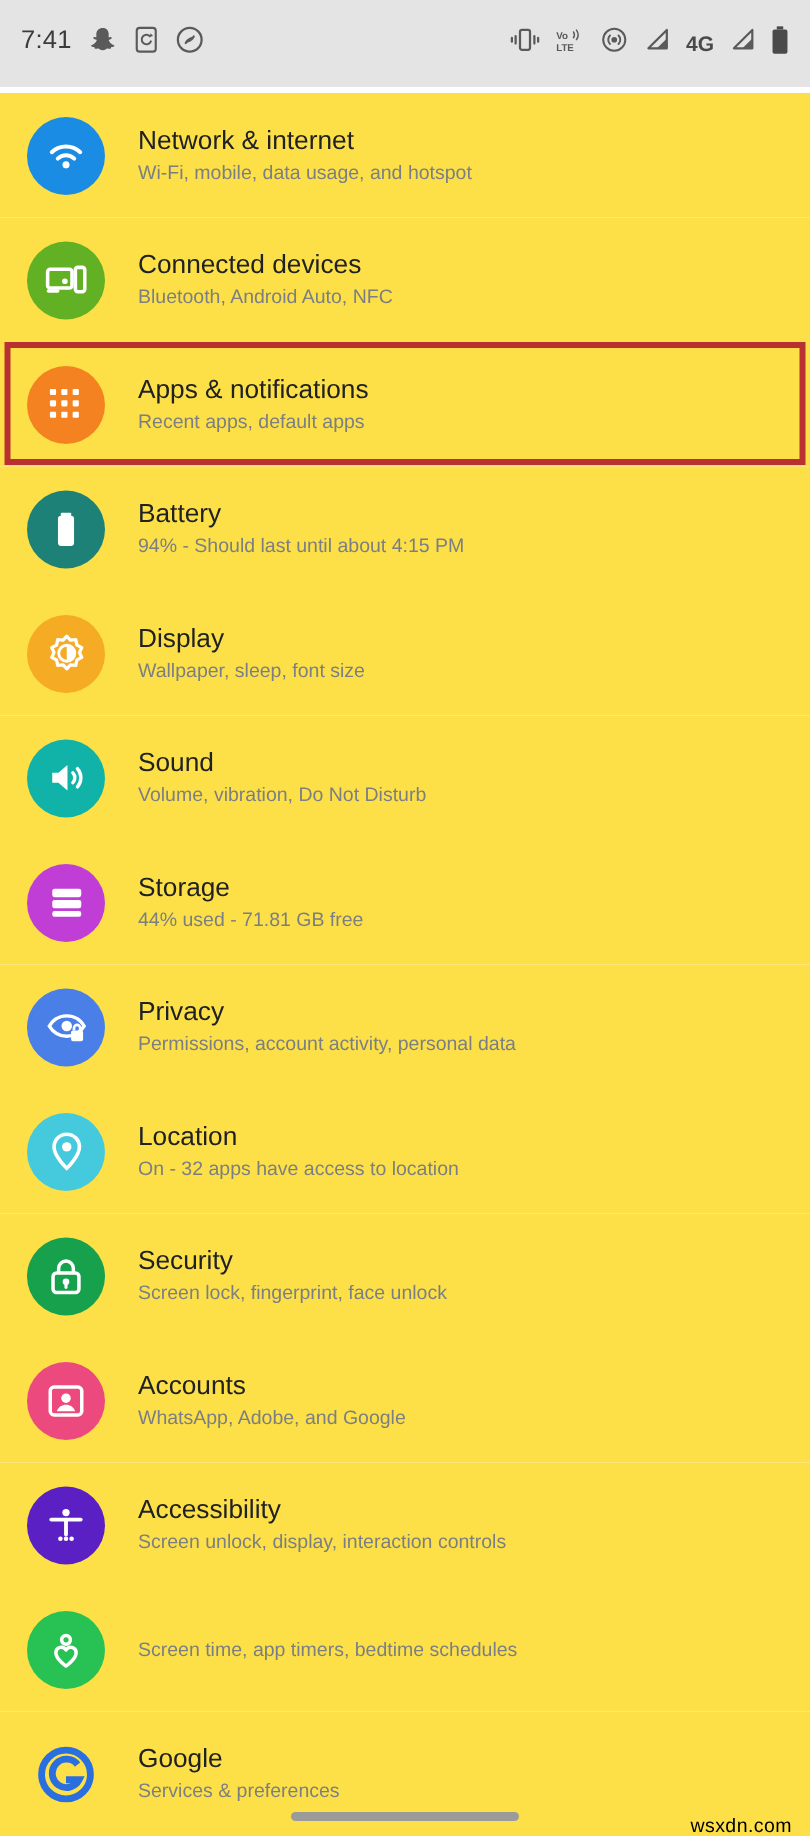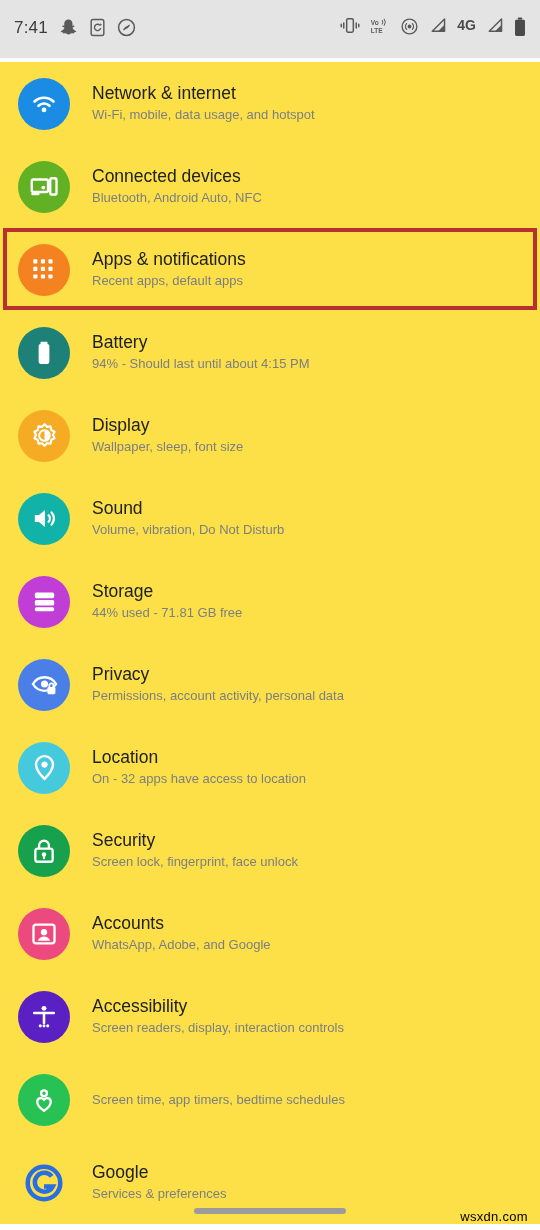--- a/index.html
+++ b/index.html
@@ -14,21 +14,21 @@
   
   .status-bar{
     height:58px;
     background:#e4e4e4;
     display:flex;
     align-items:center;
     padding:0 14px;
     position:relative;
   }
   .status-left{ display:flex; align-items:flex-start; gap:11px; }
-  .status-right{ display:flex; gap:10px; margin-left:auto; }
+  .status-right{ display:flex; align-items:center; gap:10px; margin-left:auto; }
   .clock{ font-size:17px; color:#3b3b3b; letter-spacing:.2px; }
   .sicon{ display:block; }
 
   
   .settings-list{ padding-top:4px; }
   .row{
     display:flex;
     align-items:center;
     height:83px;
     padding:0 16px 0 18px;
@@ -330,21 +330,21 @@
             <circle cx="12" cy="4.6" r="2.1" fill="#ffffff"></circle>
             <path d="M3.6 8.6h16.8" stroke="#ffffff" stroke-width="2.2" stroke-linecap="round"></path>
             <path d="M12 8.6v8.6" stroke="#ffffff" stroke-width="2.2" stroke-linecap="round"></path>
             <circle cx="8.8" cy="19.6" r="1.3" fill="#ffffff"></circle>
             <circle cx="12" cy="19.6" r="1.3" fill="#ffffff"></circle>
             <circle cx="15.2" cy="19.6" r="1.3" fill="#ffffff"></circle>
           </svg>
         </div>
         <div class="row-text">
           <div class="row-title">Accessibility</div>
-          <div class="row-sub">Screen readers, display, interaction controls</div>
+          <div class="row-sub">Screen unlock, display, interaction controls</div>
         </div>
       </div>
     </div>
     <div class="row-wrap">
       <div class="row">
         <div class="row-icon" style="background: rgb(40, 193, 83);">
           <svg width="28" height="28" viewBox="0 0 24 24">
             <circle cx="12" cy="6.2" r="2.5" fill="none" stroke="#ffffff" stroke-width="2"></circle>
             <path d="M12 21.2s-5.8-3.9-5.8-7.8A3.1 3.1 0 0 1 12 12a3.1 3.1 0 0 1 5.8 1.4c0 3.9-5.8 7.8-5.8 7.8z" fill="none" stroke="#ffffff" stroke-width="2" stroke-linejoin="round"></path>
           </svg>

